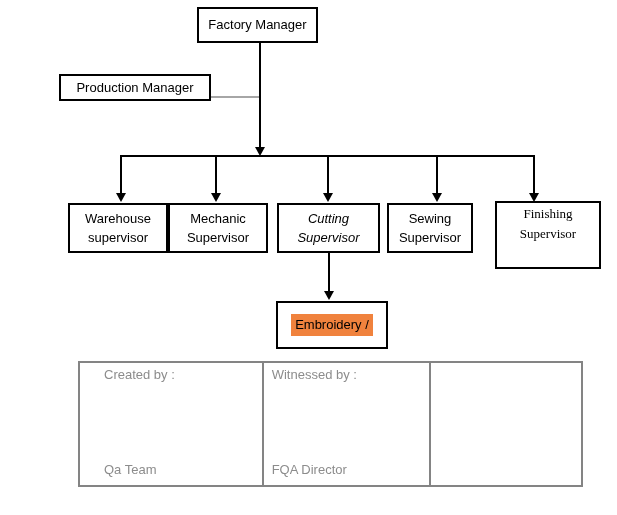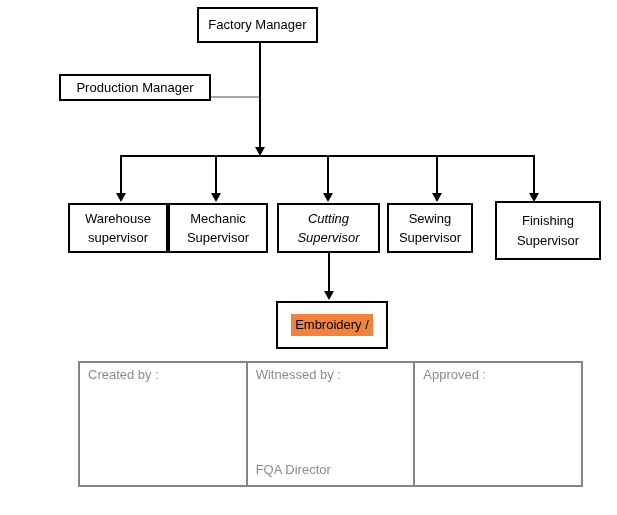--- a/index.html
+++ b/index.html
@@ -52,20 +52,21 @@
   }
   .signoff .cell{
     flex:1;
     display:flex;
     flex-direction:column;
     justify-content:space-between;
     box-sizing:border-box;
     padding:4px 8px 8px 8px;
     color:#8c8c8c;
     font-size:13px;
+    margin-left:16px;
   }
   .signoff .cell + .cell{border-left:2px solid #848484;}
 </style>
 </head>
 <body>
 
 <div id="canvas">
 
   <div class="box" style="left:197px;top:7px;width:121px;height:36px;">
     <span>Factory Manager</span>
@@ -101,39 +102,39 @@
   </div>
   <div class="box" style="left:168px;top:203px;width:100px;height:50px;justify-content:flex-end;">
     <span>Mechanic Supervisor</span>
   </div>
   <div class="box" style="left:277px;top:203px;width:103px;height:50px;font-style:italic;">
     <span>Cutting Supervisor</span>
   </div>
   <div class="box" style="left:387px;top:203px;width:86px;height:50px;">
     <span>Sewing Supervisor</span>
   </div>
-  <div class="box" style="left:495px;top:201px;width:106px;height:59px;align-items:center;">
+  <div class="box" style="left:495px;top:201px;width:106px;height:68px;align-items:flex-start;font-family:Liberation Serif, serif;">
     <span>Finishing Supervisor</span>
   </div>
 
   <div class="vline" style="left:328px;top:253px;width:2px;height:38px;"></div>
   <div class="arrow-down" style="left:324px;top:291px;"></div>
 
   <div class="box" style="left:276px;top:301px;width:112px;height:48px;padding:3px;">
     <div class="highlight">
       <div>Embroidery /</div>
     </div>
   </div>
 
   <div class="signoff">
     <div class="cell">
       <span>Created by :</span>
+      <span>Qa Team</span>
     </div>
     <div class="cell">
       <span>Witnessed by :</span>
       <span>FQA Director</span>
     </div>
     <div class="cell">
-      <span>Approved :</span>
     </div>
   </div>
 
 </div>
 
 </body></html>

